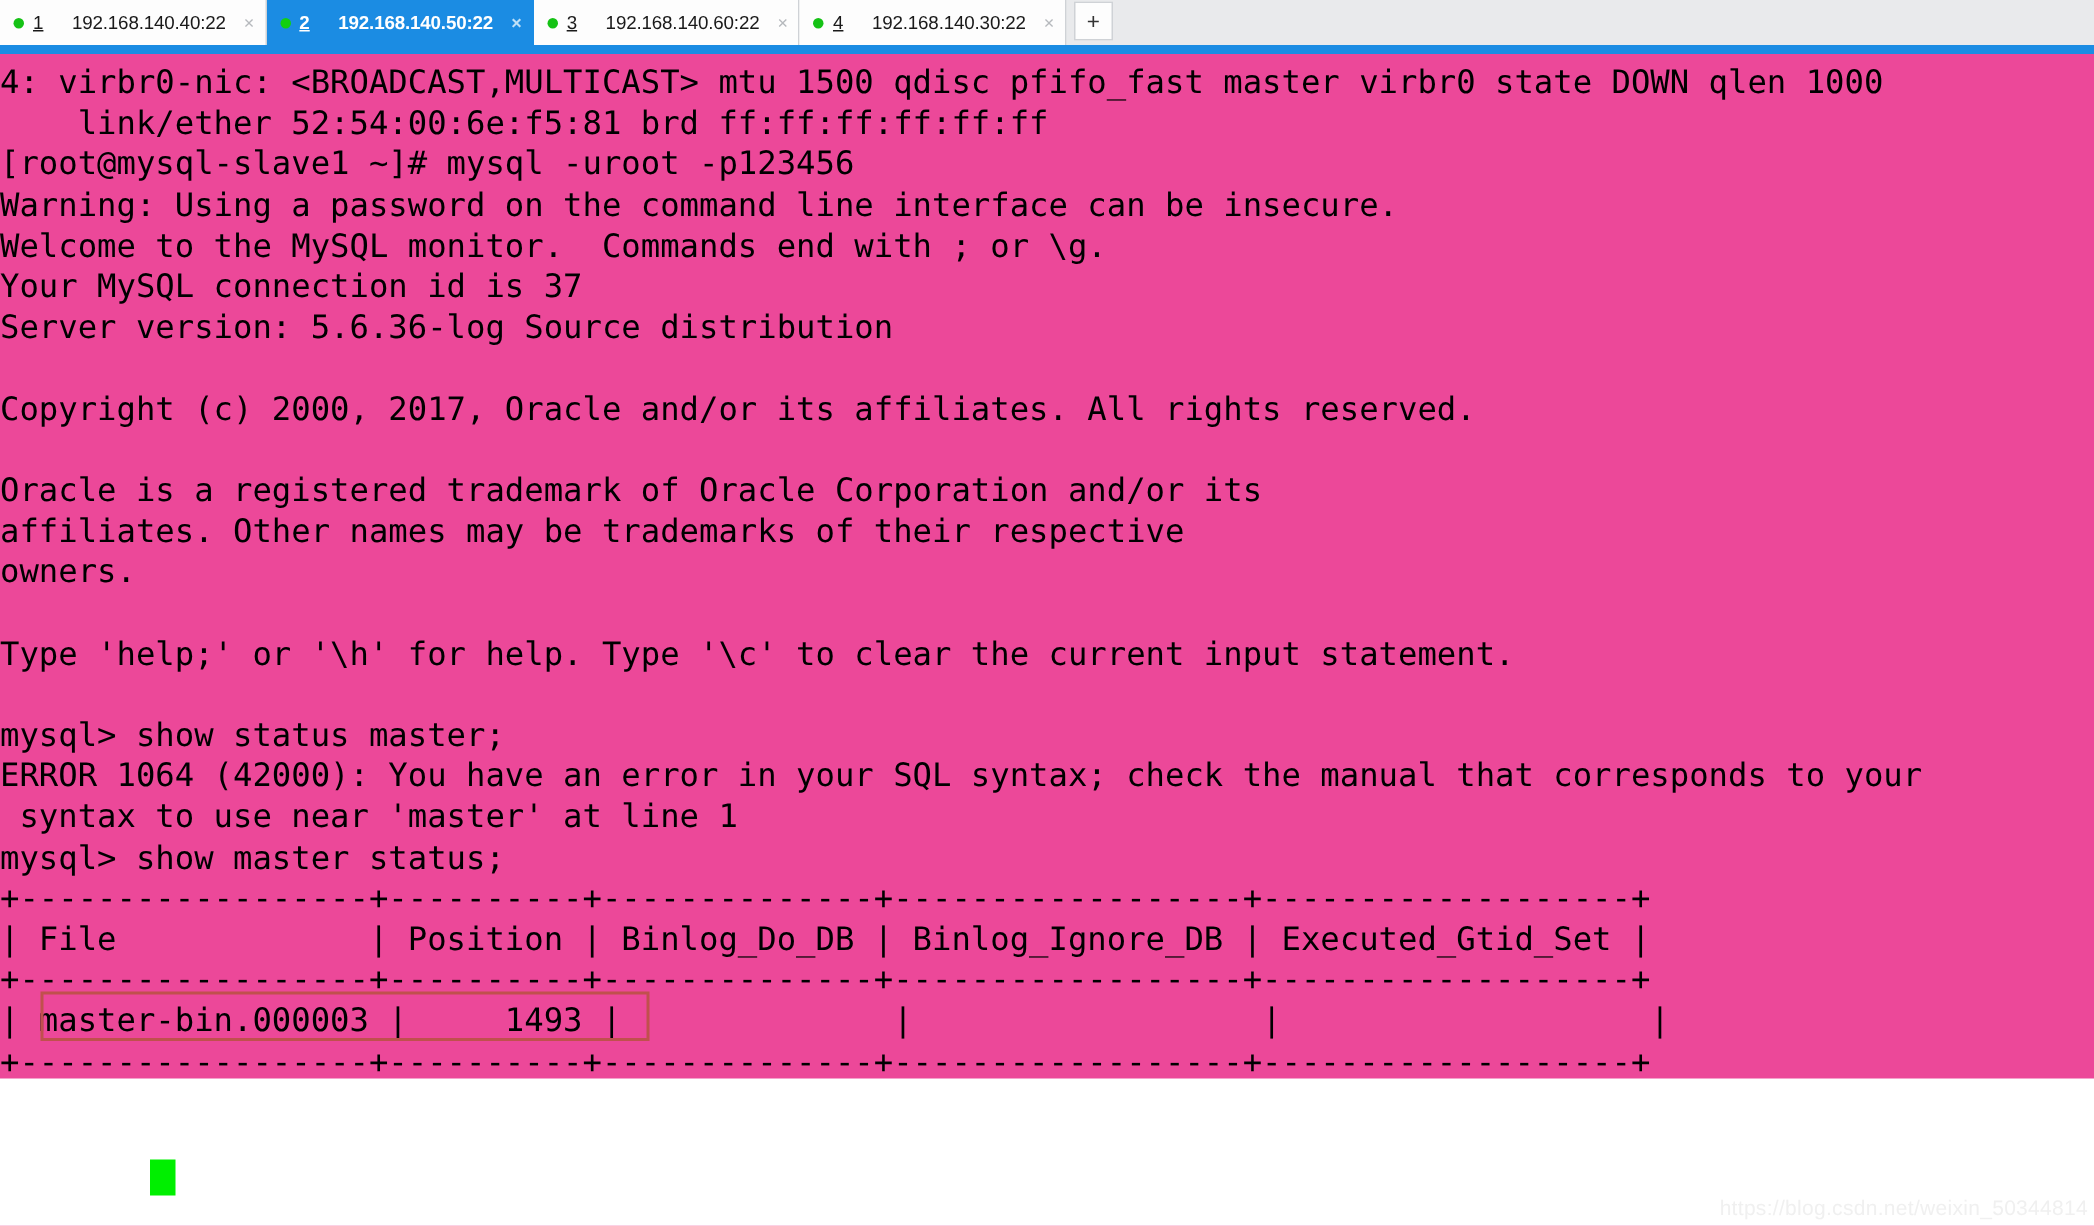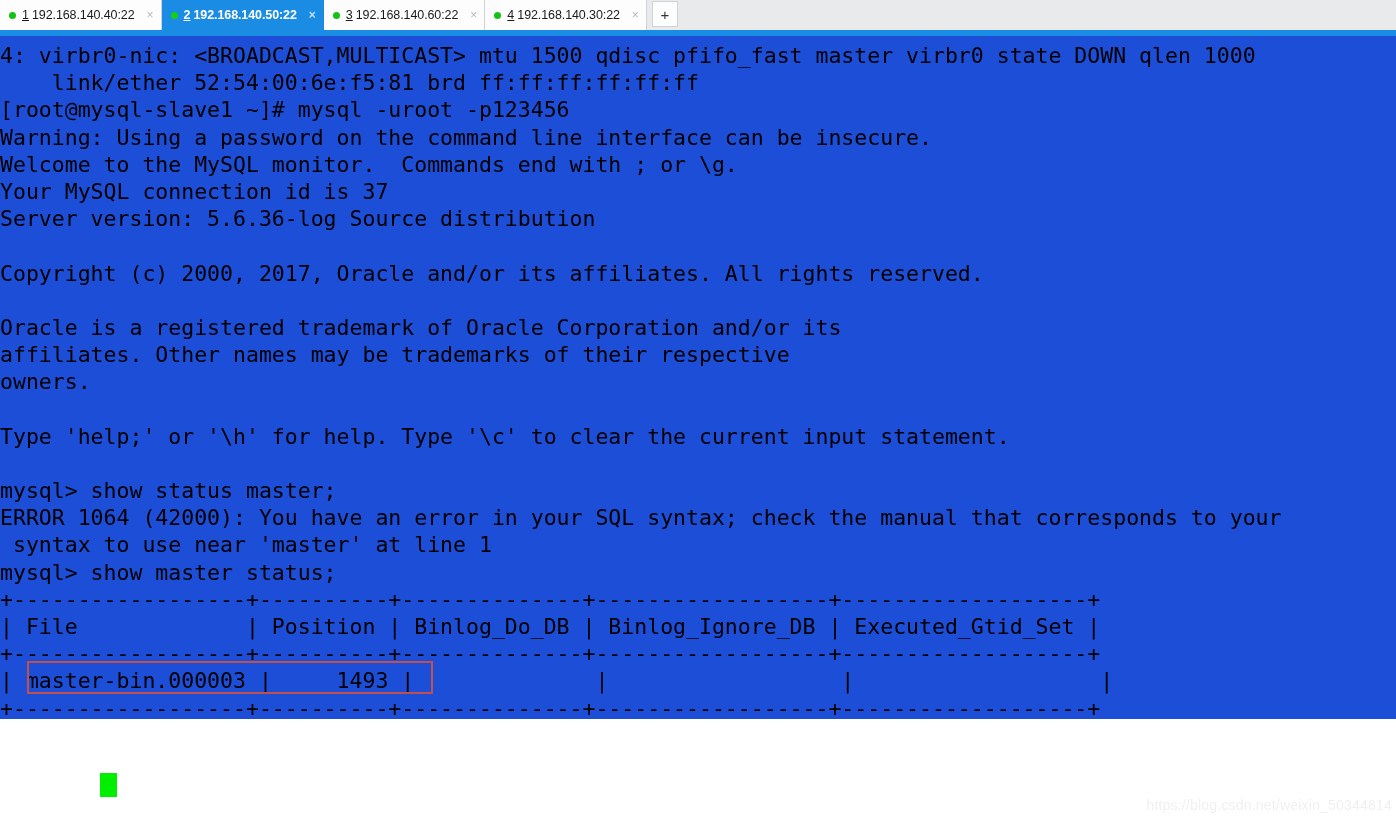--- a/index.html
+++ b/index.html
@@ -52,21 +52,21 @@
     border-radius: 50%;
     background: #15c215;
     margin-right: 6px;
     flex: none;
   }
   .tab.active .dot { background: #12d012; }
   .tab .idx {
     text-decoration: underline;
     margin-right: 3px;
   }
-  .tab .ttl { letter-spacing: -0.1px; }
+  .tab .ttl { letter-spacing: -0.1px; margin-left: 16px; }
   .tab .close {
     margin-left: 12px;
     margin-right: 3px;
     font-size: 12px;
     color: #b6b9bd;
     line-height: 1;
     flex: none;
   }
   .tab.active .close { color: #bfe0f7; }
 
@@ -93,21 +93,21 @@
     height: 6px;
     background: #1b8ce3;
   }
 
   
   #terminal {
     position: absolute;
     left: 0; top: 36px;
     width: 1396px;
     height: 683px;
-    background: #1d4ed8;
+    background: #ec4899;
     color: #000000;
     font-family: "DejaVu Sans Mono", "Liberation Mono", monospace;
     font-size: 21.5px;
     line-height: 27.2px;
     letter-spacing: 0px;
     white-space: pre;
     padding: 6px 0 0 0;
     box-sizing: border-box;
     overflow: hidden;
   }

